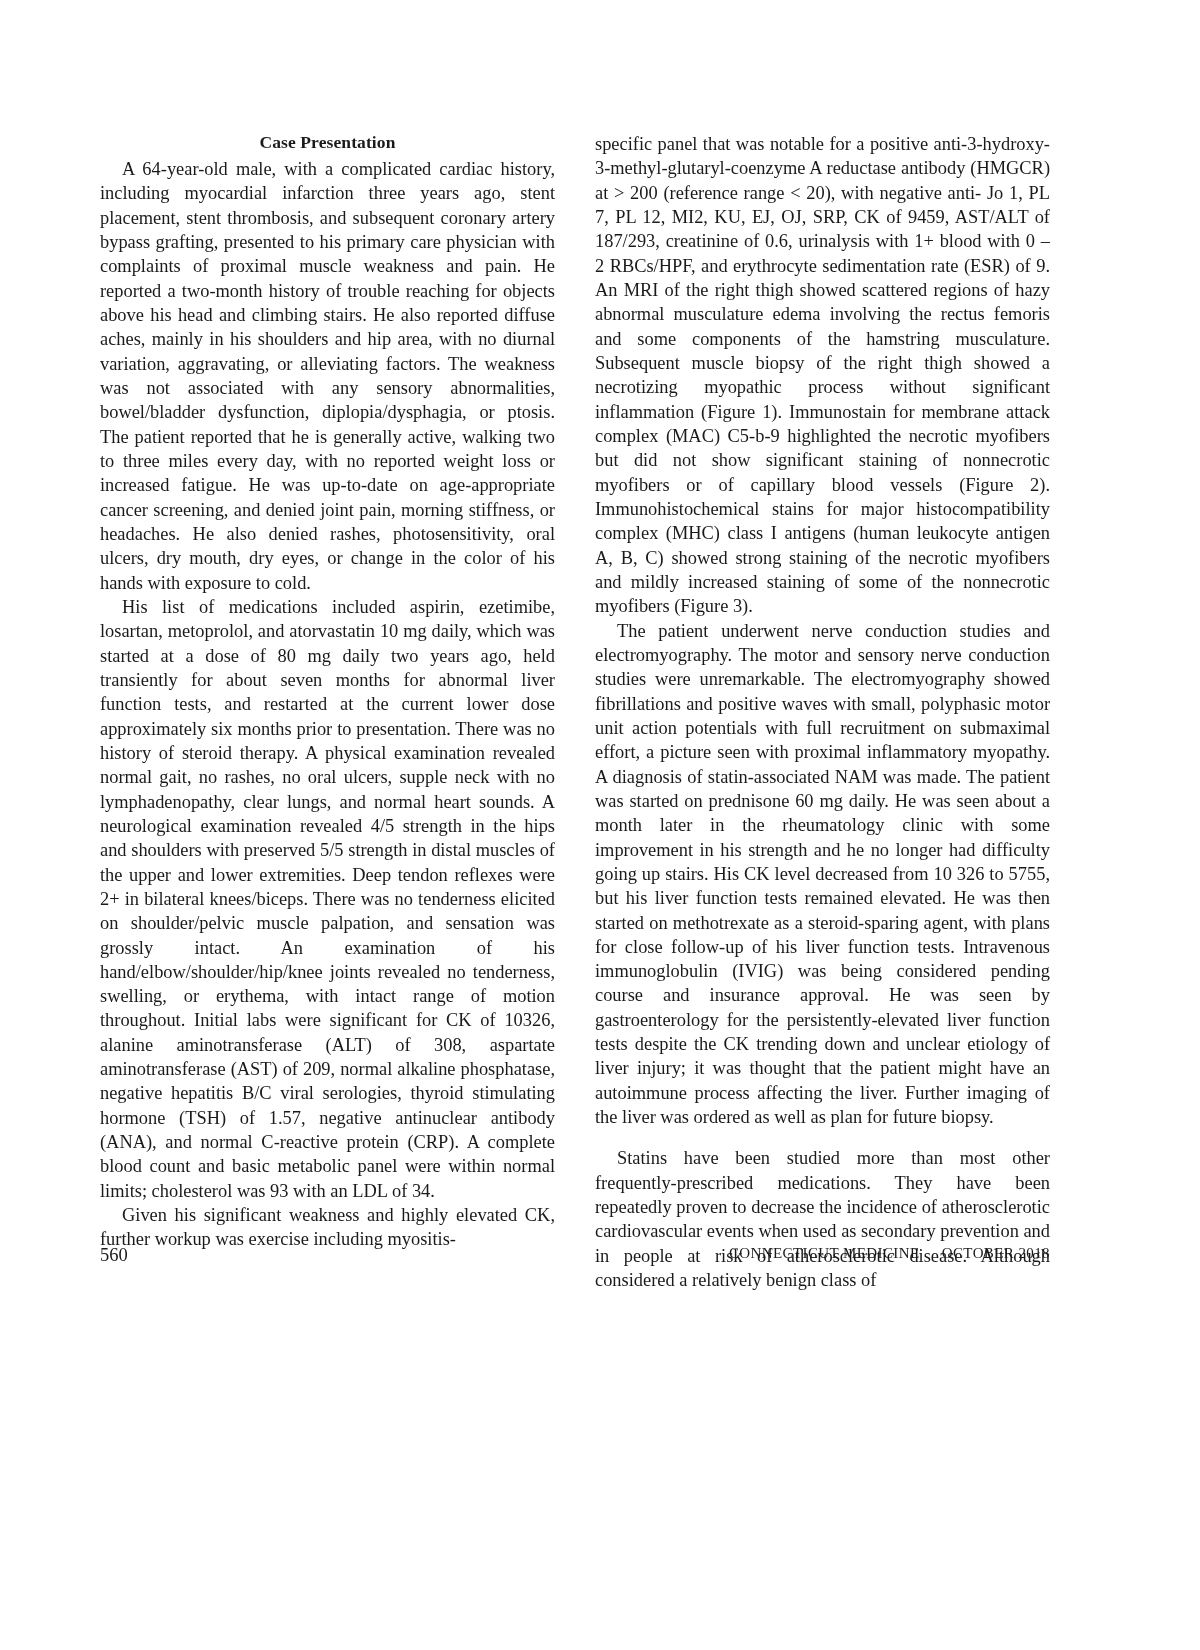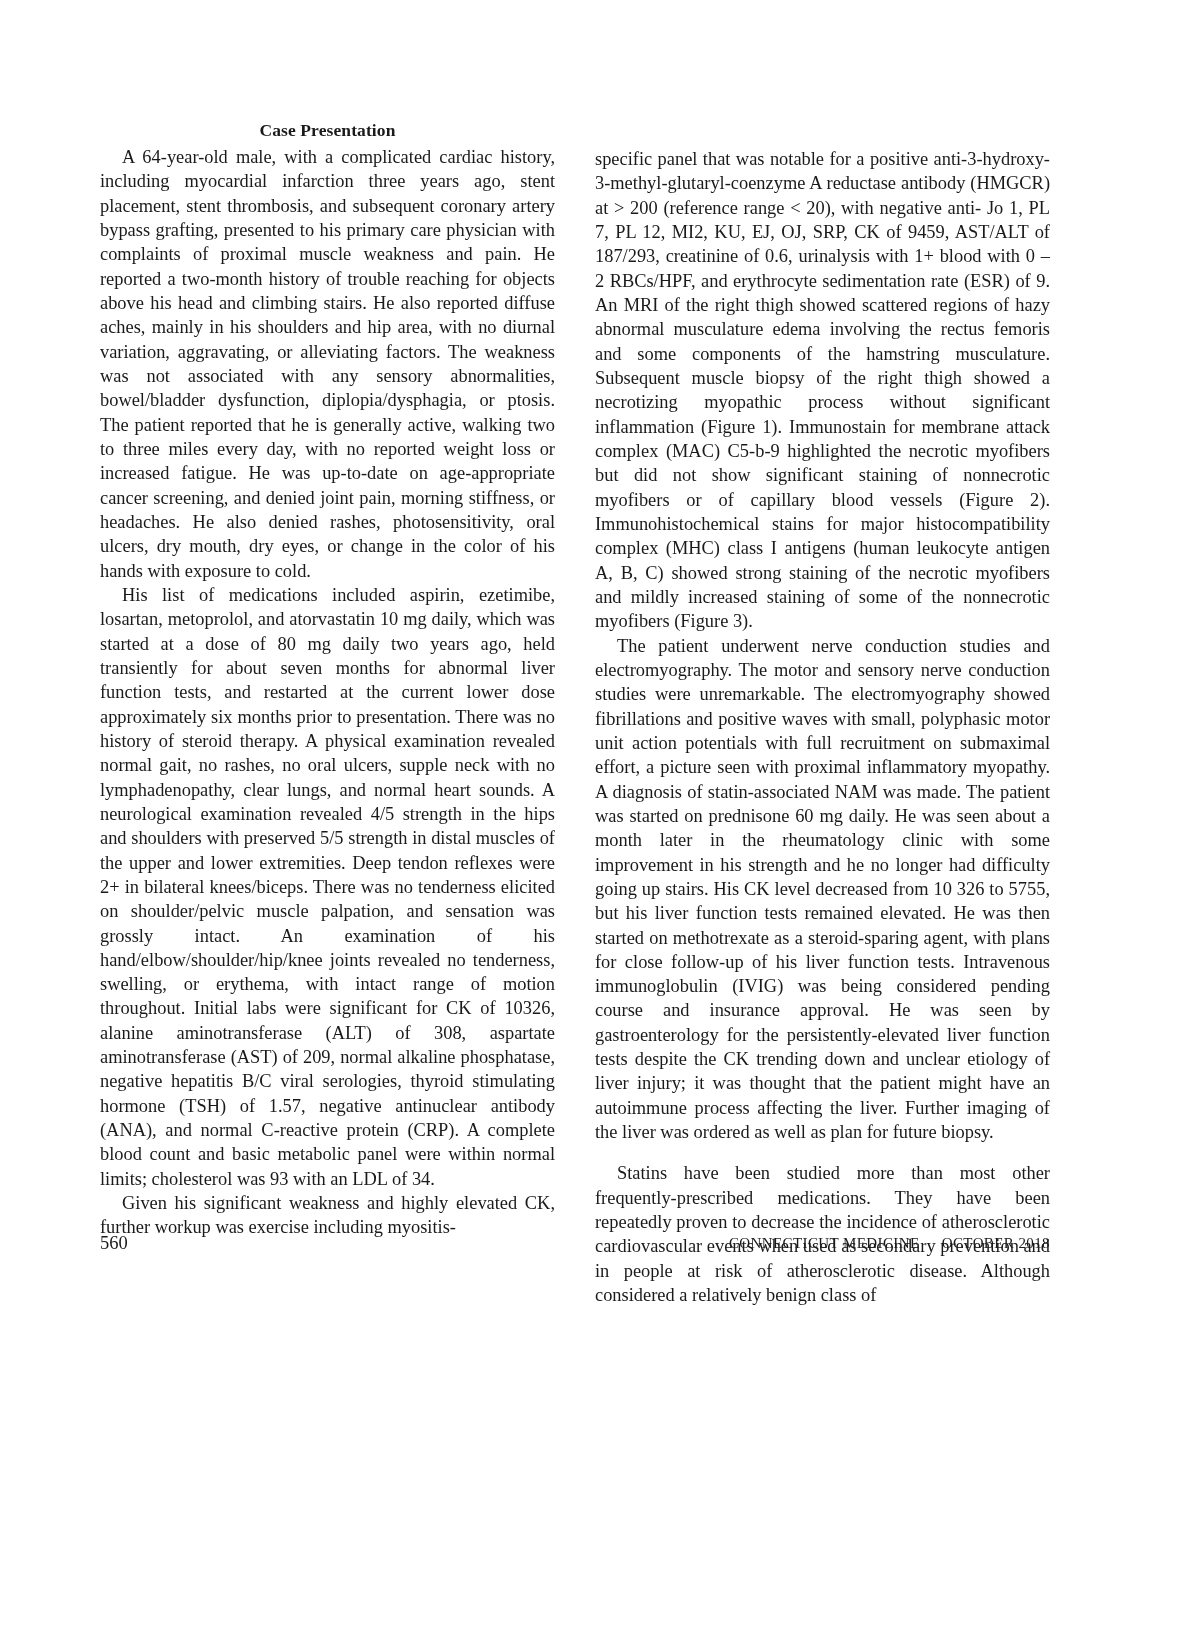--- a/index.html
+++ b/index.html
@@ -11,21 +11,21 @@
     width: 1200px;
     height: 1650px;
     font-family: "Liberation Serif", serif;
     color: #1a1a1a;
     position: relative;
     overflow: hidden;
   }
   .page {
     position: absolute;
     left: 0;
-    top: 0;
+    top: 12px;
     width: 1200px;
     height: 1366px;
     box-sizing: border-box;
     padding: 120px 150px 0 100px;
   }
   .columns {
     display: flex;
     gap: 40px;
     width: 950px;
   }
@@ -44,32 +44,31 @@
     margin: 0;
     font-size: 18.4px;
     line-height: 1.322;
     text-align: justify;
     text-justify: inter-word;
     hyphens: manual;
     text-indent: 22px;
   }
   p.body-text.no-indent {
     text-indent: 0;
-    margin-top: 27px;
   }
   .heading-gap {
     height: 17px;
   }
   .footer {
     position: absolute;
     left: 100px;
     right: 150px;
     bottom: 112px;
     display: flex;
-    align-items: center;
+    align-items: flex-start;
   }
   .folio {
     font-size: 18.5px;
     width: 200px;
   }
   .journal-line {
     flex: 1;
     text-align: right;
     font-size: 15px;
     letter-spacing: 0.4px;

